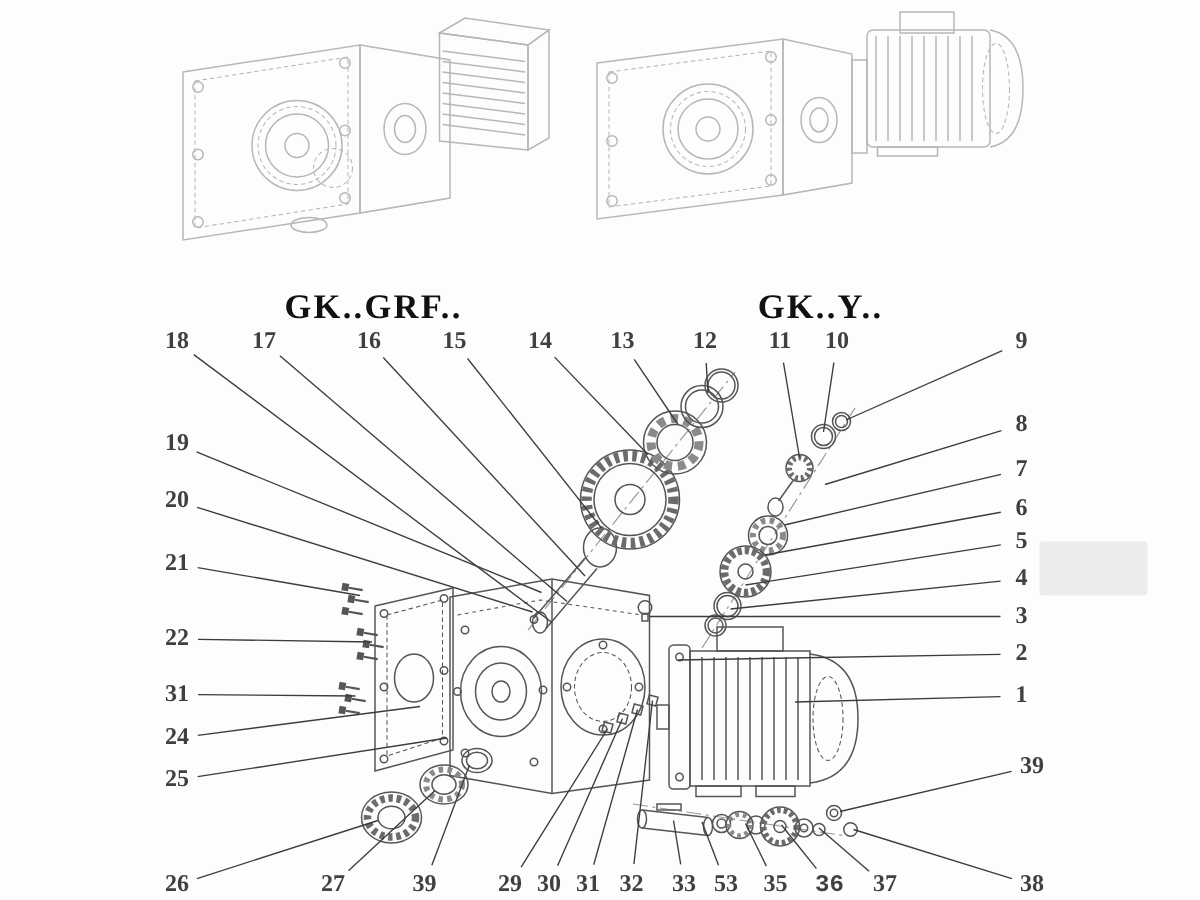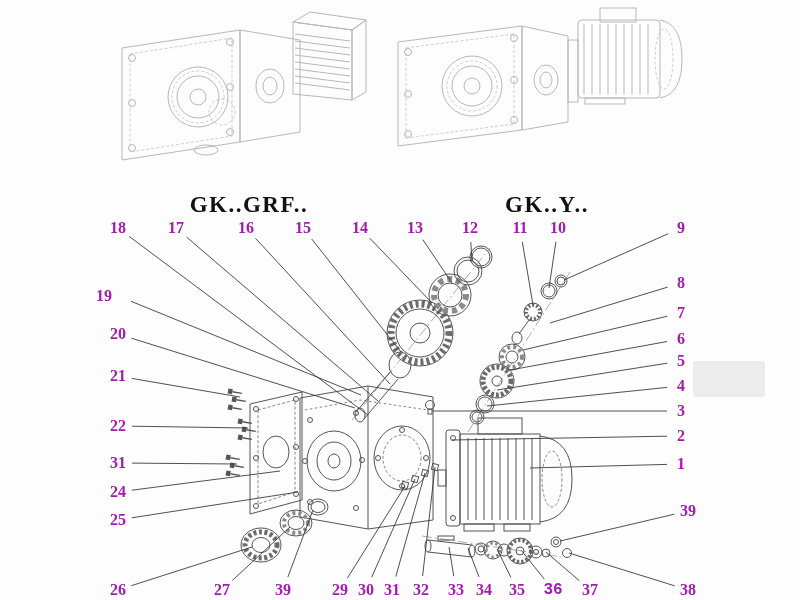--- a/index.html
+++ b/index.html
@@ -2,21 +2,21 @@
 <html><head>
 <meta charset="utf-8">
 <style>
   html,body{margin:0;padding:0;background:#fdfdfd;}
   #stage{position:relative;width:800px;height:600px;background:#fdfdfd;overflow:hidden;
          font-family:"Liberation Serif",serif;}
   #art{position:absolute;left:0;top:0;}
   .title{position:absolute;transform:translate(-50%,-50%);font-size:23px;font-weight:bold;
          color:#111;letter-spacing:1.5px;white-space:nowrap;}
   .callout{position:absolute;transform:translate(-50%,-50%);font-size:16px;font-weight:bold;
-           color:#a21caf;}
+           color:#404040;}
   .watermark{position:absolute;left:693px;top:361px;width:72px;height:36px;background:#ececec;
              border-radius:2px;}
 </style>
 </head>
 <body>
 
 <div id="stage">
 
   <svg id="art" width="800" height="600" viewBox="0 0 800 600">
     <defs>
@@ -305,36 +305,36 @@
       <div class="callout" style="left: 681px; top: 283px;">8</div>
       <div class="callout" style="left: 681px; top: 313px;">7</div>
       <div class="callout" style="left: 681px; top: 339px;">6</div>
       <div class="callout" style="left: 681px; top: 361px;">5</div>
       <div class="callout" style="left: 681px; top: 386px;">4</div>
       <div class="callout" style="left: 681px; top: 411px;">3</div>
       <div class="callout" style="left: 681px; top: 436px;">2</div>
       <div class="callout" style="left: 681px; top: 464px;">1</div>
       <div class="callout" style="left: 688px; top: 511px;">39</div>
       <div class="callout" style="left: 688px; top: 590px;">38</div>
-      <div class="callout" style="left: 104px; top: 296px;">19</div>
+      <div class="callout" style="left: 118px; top: 296px;">19</div>
       <div class="callout" style="left: 118px; top: 334px;">20</div>
       <div class="callout" style="left: 118px; top: 376px;">21</div>
       <div class="callout" style="left: 118px; top: 426px;">22</div>
       <div class="callout" style="left: 118px; top: 463px;">31</div>
       <div class="callout" style="left: 118px; top: 492px;">24</div>
       <div class="callout" style="left: 118px; top: 520px;">25</div>
       <div class="callout" style="left: 118px; top: 590px;">26</div>
       <div class="callout" style="left: 222px; top: 590px;">27</div>
       <div class="callout" style="left: 283px; top: 590px;">39</div>
       <div class="callout" style="left: 340px; top: 590px;">29</div>
       <div class="callout" style="left: 366px; top: 590px;">30</div>
       <div class="callout" style="left: 392px; top: 590px;">31</div>
       <div class="callout" style="left: 421px; top: 590px;">32</div>
       <div class="callout" style="left: 456px; top: 590px;">33</div>
-      <div class="callout" style="left: 484px; top: 590px;">34</div>
+      <div class="callout" style="left: 484px; top: 590px;">53</div>
       <div class="callout" style="left: 517px; top: 590px;">35</div>
       <div class="callout" style="left: 553px; top: 590px; font-family: Liberation Mono, monospace;">36</div>
       <div class="callout" style="left: 590px; top: 590px;">37</div>
     </div>
 
   <div class="watermark"></div>
 
 </div>
 
 </body></html>

